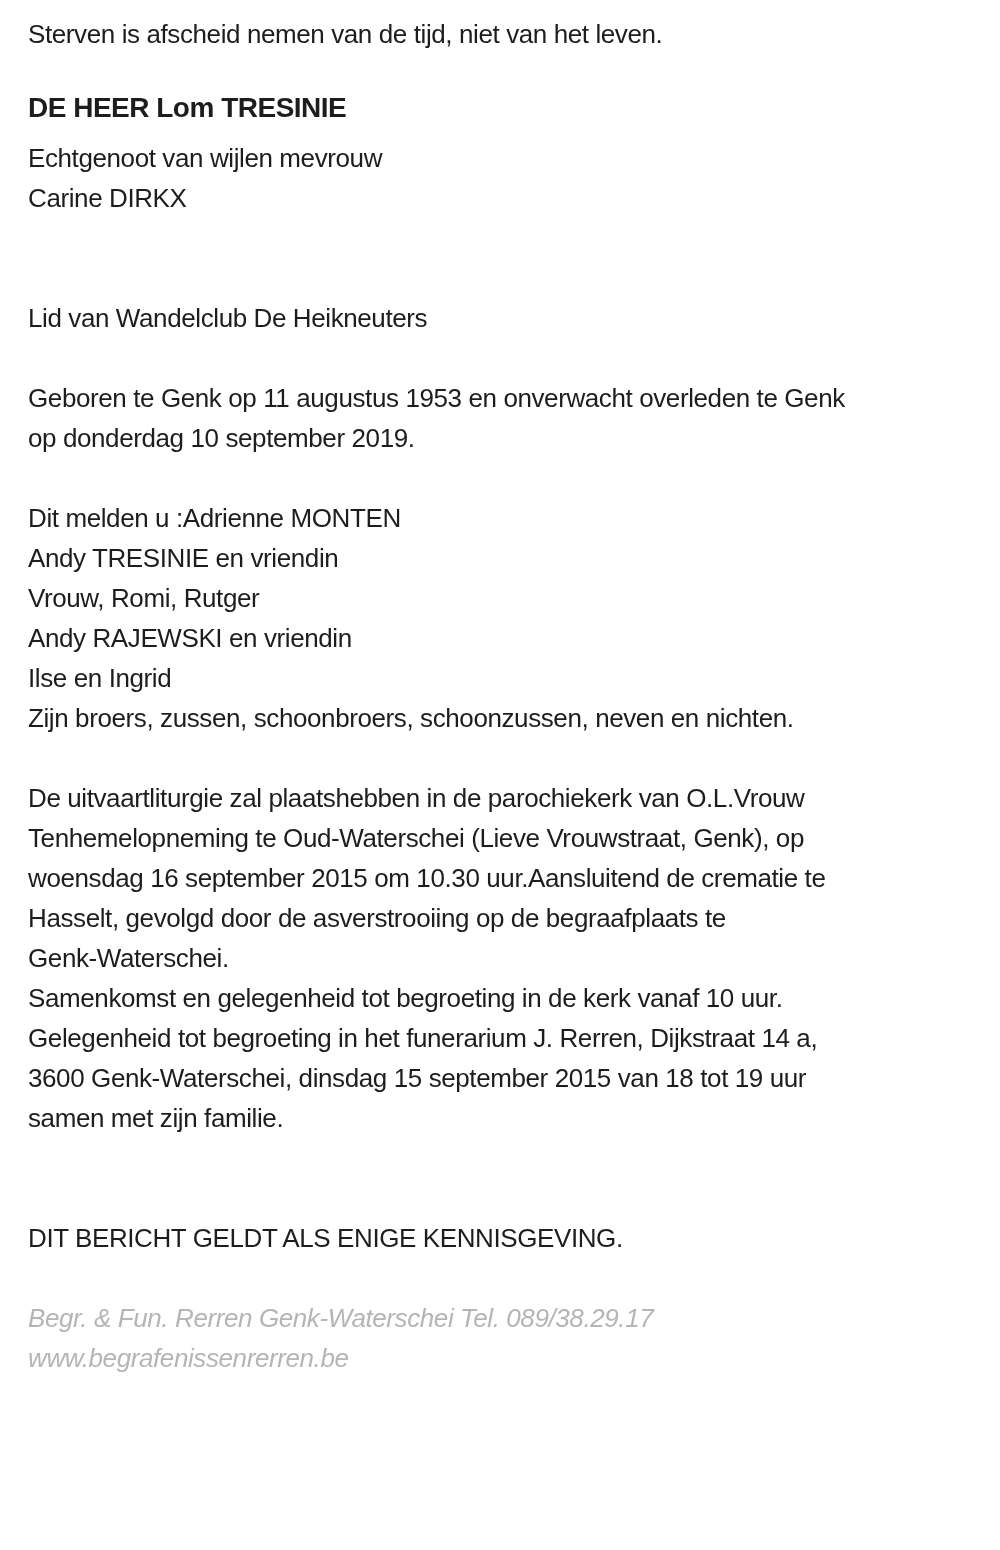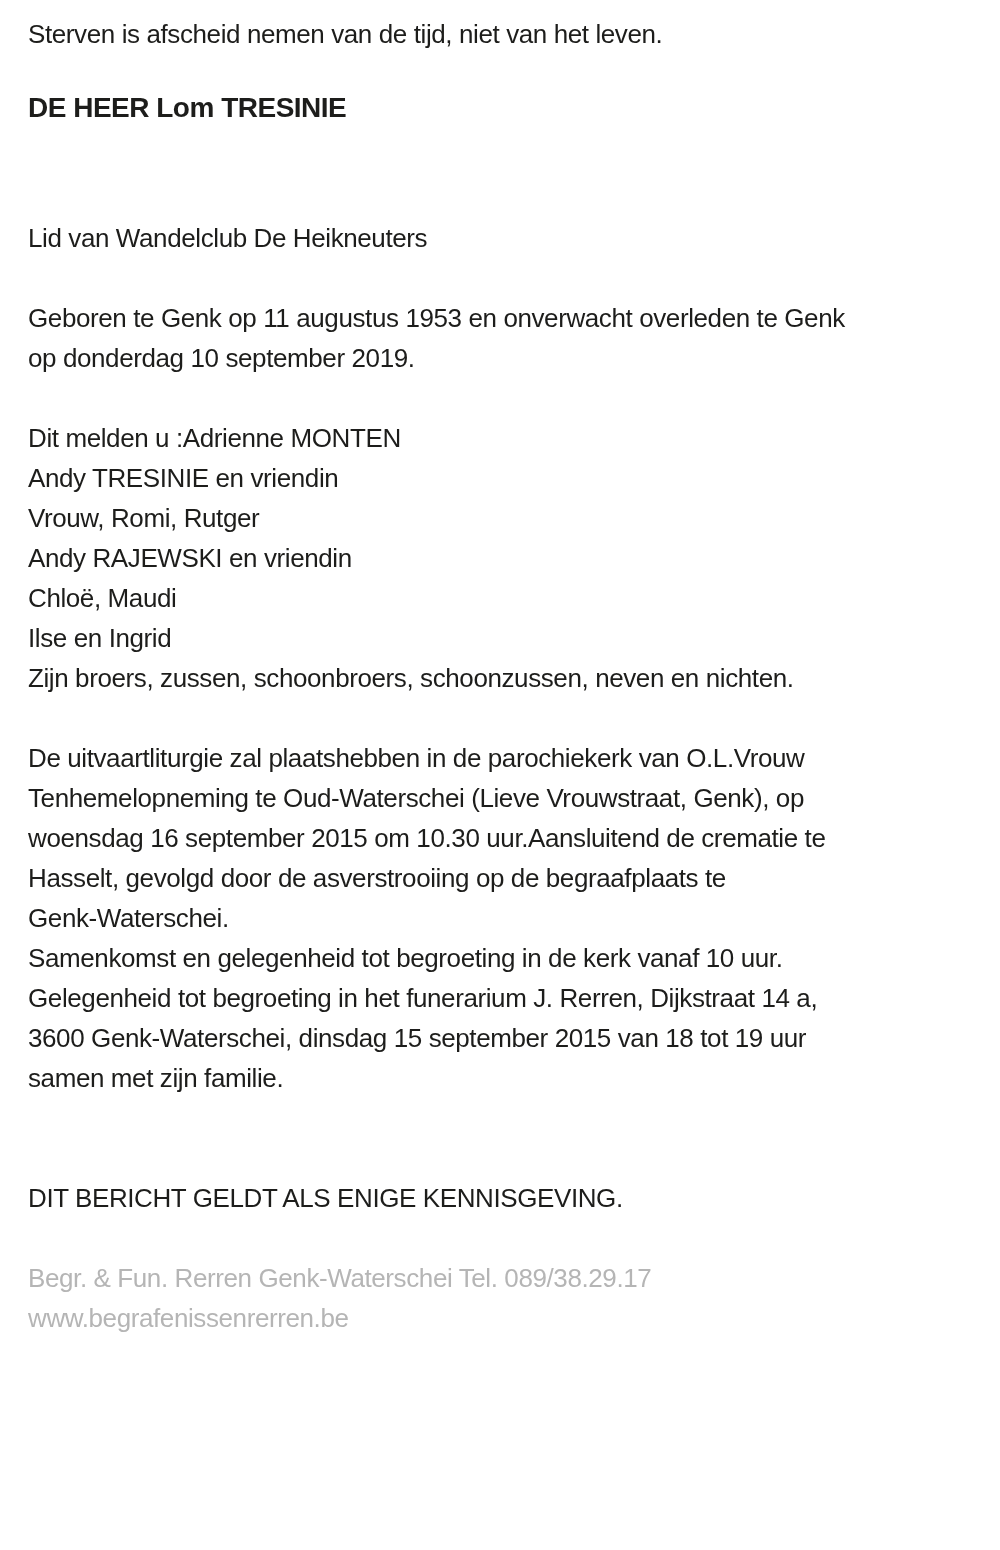--- a/index.html
+++ b/index.html
@@ -25,38 +25,43 @@
   }
   .deceased-name {
     font-size: 28px;
     font-weight: 700;
     line-height: 48px;
     letter-spacing: -0.5px;
     white-space: nowrap;
   }
   .muted .line {
     color: #b5b5b5;
+    font-style: italic;
   }
   .gap40 { height: 40px; }
   .gap30 { height: 30px; }
   .gap6  { height: 6px; }
 </style>
 </head>
 <body>
 
 <div class="notice">
 
   <div class="line">Sterven is afscheid nemen van de tijd, niet van het leven.</div>
 
   <div class="gap30"></div>
 
   <div class="deceased-name">DE HEER Lom TRESINIE</div>
 
   <div class="gap6"></div>
 
+  <div>
+      <div class="line">Echtgenoot van wijlen mevrouw</div>
+      <div class="line">Carine DIRKX</div>
+    </div>
 
   <div class="gap40"></div>
 
 
   <div class="gap40"></div>
 
   <div class="line">Lid van Wandelclub De Heikneuters</div>
 
   <div class="gap40"></div>
 
@@ -65,21 +70,20 @@
       <div class="line">op donderdag 10 september 2019.</div>
     </div>
 
   <div class="gap40"></div>
 
   <div>
       <div class="line">Dit melden u :Adrienne MONTEN</div>
       <div class="line">Andy TRESINIE en vriendin</div>
       <div class="line">Vrouw, Romi, Rutger</div>
       <div class="line">Andy RAJEWSKI en vriendin</div>
-      <div class="line">Chloë, Maudi</div>
       <div class="line">Ilse en Ingrid</div>
       <div class="line">Zijn broers, zussen, schoonbroers, schoonzussen, neven en nichten.</div>
     </div>
 
   <div class="gap40"></div>
 
   <div>
       <div class="line">De uitvaartliturgie zal plaatshebben in de parochiekerk van O.L.Vrouw</div>
       <div class="line">Tenhemelopneming te Oud-Waterschei (Lieve Vrouwstraat, Genk), op</div>
       <div class="line">woensdag 16 september 2015 om 10.30 uur.Aansluitend de crematie te</div>

